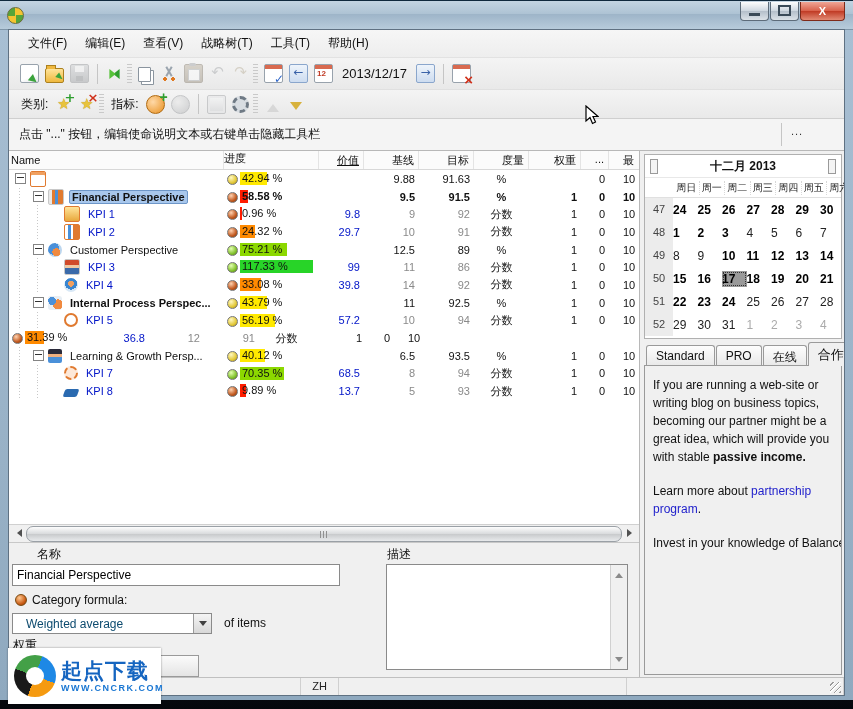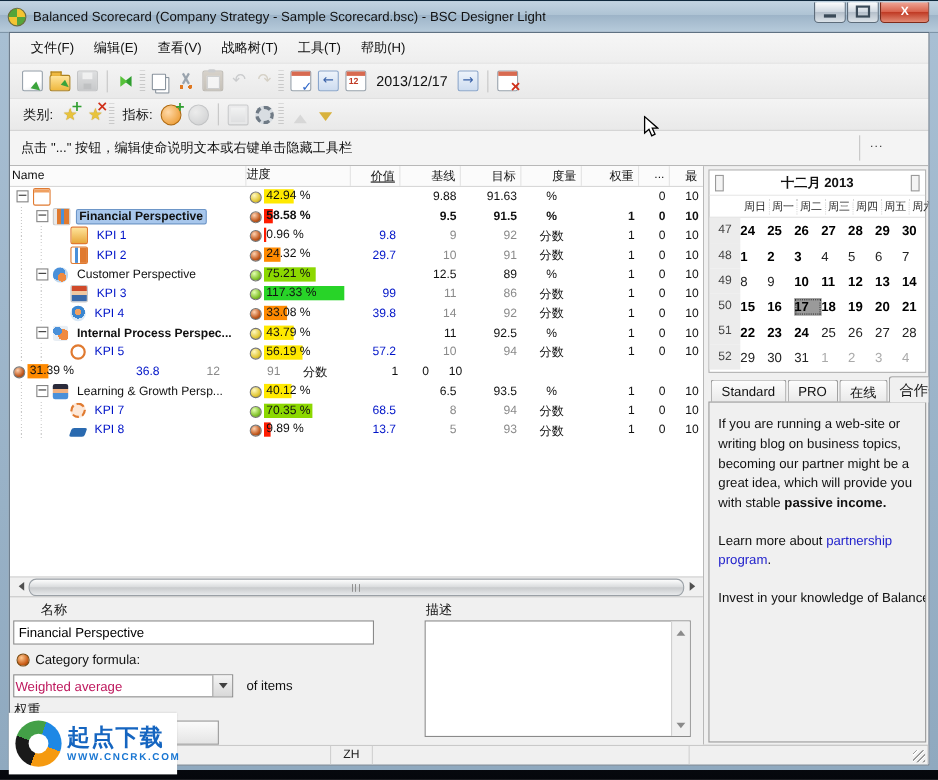--- a/index.html
+++ b/index.html
@@ -125,21 +125,21 @@
     background:linear-gradient(#fdfdfd,#d8dadc 50%,#c8cacc 51%,#e8eaec)}
   .hs-grip{position:absolute;left:50%;top:4px;width:9px;height:7px;margin-left:-4px;
     background:repeating-linear-gradient(90deg,#909090 0 1px,transparent 1px 3px)}
   
   .fields{height:134px;flex:none;background:#f0f0f0;border-top:1px solid #c8c8c8;position:relative;font-size:12px}
   .lbl-row{position:absolute;display:flex;align-items:center;gap:5px;color:#111}
   .name-input{position:absolute;left:3px;top:21px;width:318px;height:18px;border:1px solid #8a8a8a;background:#fff;
     font-size:12px;font-family:inherit;padding:1px 4px}
   .dot-orange{width:10px;height:10px;border-radius:50%;background:radial-gradient(circle at 35% 30%,#ffc890,#c85a14 65%,#8a3a06);border:1px solid #7a4a10}
   .dropdown{position:absolute;left:3px;top:70px;width:198px;height:19px;border:1px solid #8a8a8a;background:#fff;display:flex;align-items:center}
-  .dd-text{flex:1;padding:0 1px;font-size:12px;color:#be185d}
+  .dd-text{flex:1;padding:0 13px;font-size:12px;color:#0c4a6e}
   .dd-btn{width:17px;height:100%;background:linear-gradient(#f4f4f4,#d8d8d8);border-left:1px solid #9a9a9a;display:flex;align-items:center;justify-content:center}
   .dd-arr{width:0;height:0;border:4px solid transparent;border-top:5px solid #404040;margin-top:4px}
   .of-items{position:absolute;left:215px;top:73px;color:#111}
   .weight-ctl{position:absolute;left:60px;top:112px;width:128px;height:20px;background:linear-gradient(#fbfbfb,#e4e4e4);border:1px solid #9a9a9a}
   .desc-area{position:absolute;left:377px;top:21px;width:240px;height:104px;border:1px solid #8a8a8a;background:#fff}
   .vscroll{position:absolute;right:0;top:0;bottom:0;width:16px;background:#f0f0f0;border-left:1px solid #d0d0d0}
   .vs-up,.vs-dn{position:absolute;left:1px;width:13px;height:14px;display:flex;align-items:center;justify-content:center}
   .vs-up{top:1px}.vs-dn{bottom:1px}
   .arr-u{width:0;height:0;border:4px solid transparent;border-bottom:5px solid #8a8a8a}
   .arr-d{width:0;height:0;border:4px solid transparent;border-top:5px solid #8a8a8a}
@@ -183,21 +183,20 @@
   .wm-url{font-size:9px;font-weight:bold;color:#1976d2;letter-spacing:1.5px}
   
   .cursor{position:absolute;left:585px;top:105px;z-index:99;pointer-events:none}
 </style>
 </head>
 <body>
 
 <div class="window">
   <div class="titlebar">
     <div class="app-icon"></div>
-    <div class="title-text">Balanced Scorecard (Company Strategy - Sample Scorecard.bsc) - BSC Designer Light</div>
     <div class="winbtns">
       <div class="winbtn">
           <div class="minglyph"></div>
         </div>
       <div class="winbtn">
           <div class="maxglyph"></div>
         </div>
       <div class="winbtn close">X</div>
     </div>
   </div>

